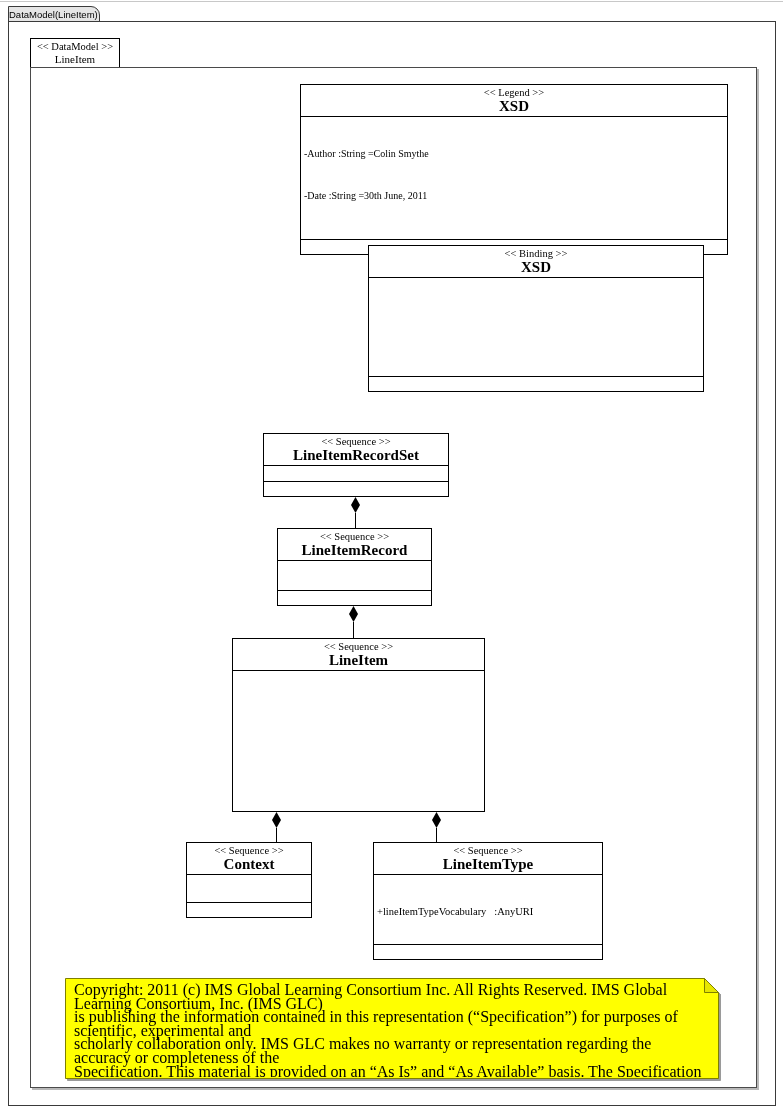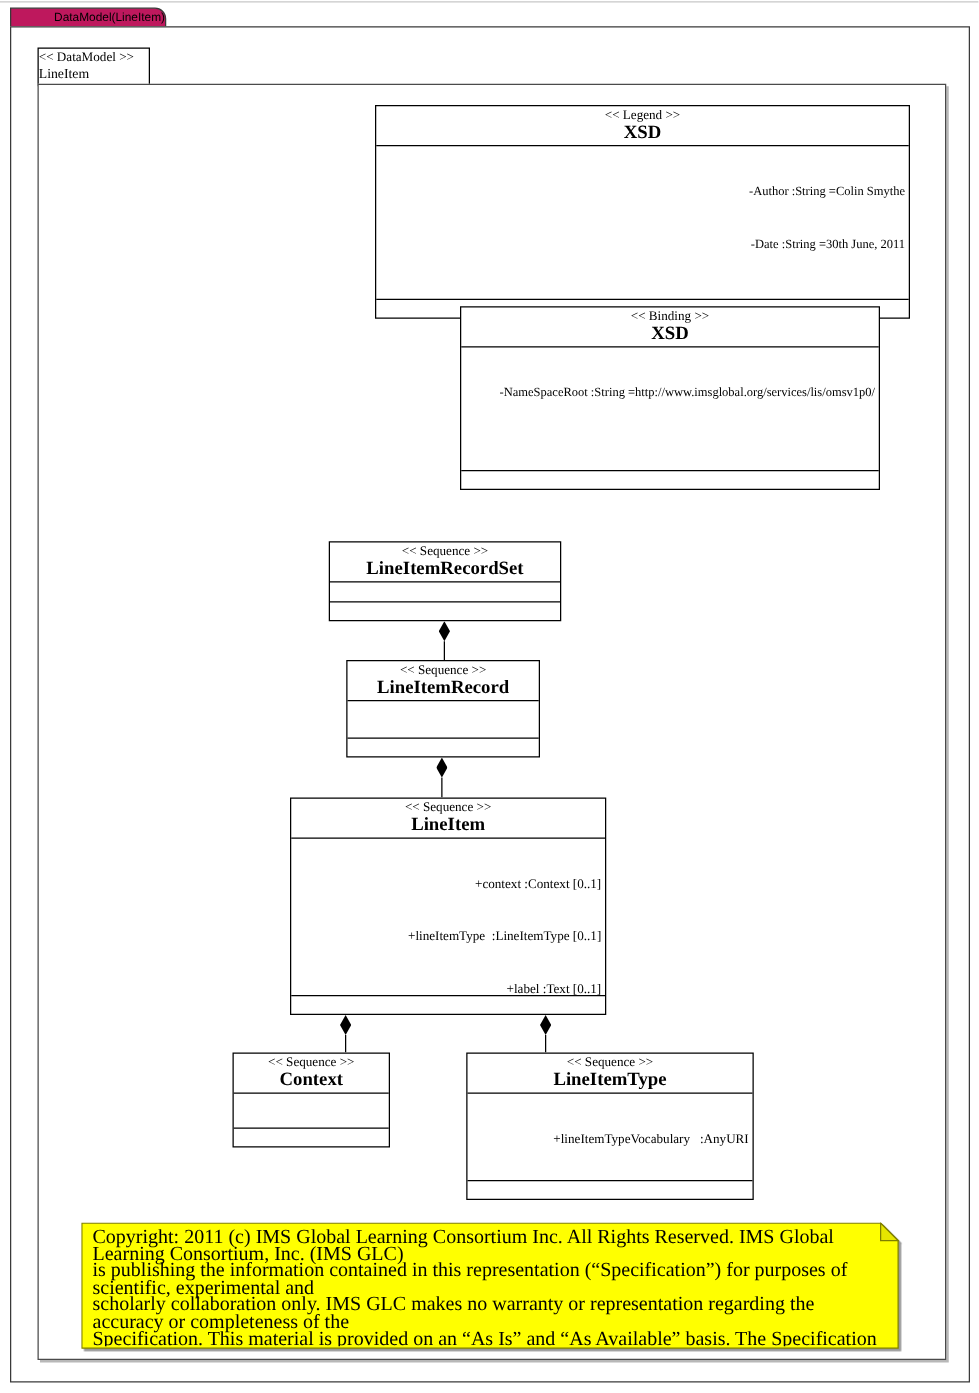--- a/index.html
+++ b/index.html
@@ -5,49 +5,49 @@
   html,body { margin:0; padding:0; background:#fff; }
   #stage {
     position:relative; width:783px; height:1114px; background:#ffffff;
     font-family:"Liberation Serif","DejaVu Serif",serif; color:#000;
     overflow:hidden;
   }
   .abs { position:absolute; }
   #top-edge-line { left:0; top:1px; width:783px; height:1px; background:#c8c8c8; }
   #page-border { left:8px; top:21px; width:766px; height:1083px; border:1px solid #3a3a3a; background:#fff; }
   #page-tab {
-    left:8px; top:6px; width:90px; height:15px; background:#be185d;
+    left:8px; top:6px; width:90px; height:15px; background:#e5e5e5;
     border:1px solid #3a3a3a; border-radius:0 9px 0 0;
     font-family:"Liberation Sans","DejaVu Sans",sans-serif; font-size:9.5px;
-    line-height:15px; text-align:right; white-space:nowrap; overflow:hidden;padding-left:33px;
+    line-height:15px; text-align:left; white-space:nowrap; overflow:hidden;
   }
   #package-header {
     left:30px; top:38px; width:88px; height:29px; background:#fff;
-    border:1px solid #000; 
+    border:1px solid #000; text-align:center;
   }
   #package-header .stereo { font-size:10.5px; line-height:13px; margin-top:1px; }
   #package-header .pname  { font-size:11px;  line-height:13px; }
   #package-body {
     left:30px; top:67px; width:725px; height:1019px; background:#fff;
     border:1px solid #4a4a4a; box-shadow:2px 2px 0 #b8b8b8;
   }
   .uml-class {
     position:absolute; background:#fff; border:1px solid #000;
     display:flex; flex-direction:column; box-sizing:border-box;
   }
   .uml-head { border-bottom:1px solid #000; text-align:center; padding:2px 0 2px; }
   .uml-head .stereo { font-size:10.5px; line-height:12px; }
   .uml-head .cname  { font-size:15px; line-height:15px; font-weight:bold; }
   .uml-attrs {
     border-bottom:1px solid #000; flex:1 1 auto; padding:2px 3px 0 3px;
     font-size:10.5px; line-height:14px; white-space:pre-wrap; overflow:hidden;
   }
   .uml-attrs.small { font-size:10px; }
   .uml-empty { height:14px; flex:0 0 auto; }
-  .attr { white-space:pre-wrap;text-align:right; }
+  .attr { white-space:pre-wrap; }
   .diamond {
     position:absolute; width:9px; height:16px; background:#000;
     clip-path:polygon(50% 0,100% 50%,50% 100%,0 50%);
   }
   .vline { position:absolute; width:1px; background:#000; }
   #note-wrap { left:65px; top:978px; width:655px; height:102px; }
   #note-text {
     left:74px; top:983px; width:630px; height:94px;
     font-size:16px; line-height:13.6px; white-space:pre-line; overflow:hidden;
   }
@@ -86,21 +86,20 @@
     </div>
     <div class="uml-empty"></div>
   </div>
 
   <div class="uml-class" style="left:368px; top:245px; width:336px; height:147px;">
     <div class="uml-head">
       <div class="stereo">&lt;&lt; Binding  &gt;&gt;</div>
       <div class="cname">XSD</div>
     </div>
     <div class="uml-attrs small">
-      <div class="attr">-NameSpaceRoot :String =http://www.imsglobal.org/services/lis/omsv1p0/</div>
       
       
       
       
       
     </div>
     <div class="uml-empty"></div>
   </div>
 
   <div class="uml-class" style="left:263px; top:433px; width:186px; height:64px;">
@@ -129,31 +128,20 @@
     <div class="uml-empty"></div>
   </div>
 
   <div class="diamond" style="left:349px; top:606px;"></div>
   <div class="vline" style="left:353px; top:622px; height:16px;"></div>
 
   <div class="uml-class" style="left:232px; top:638px; width:253px; height:174px;">
     <div class="uml-head">
       <div class="stereo">&lt;&lt; Sequence &gt;&gt;</div>
       <div class="cname">LineItem</div>
-    </div>
-    <div class="uml-attrs">
-      <div class="attr">+context :Context [0..1]</div>
-      <div class="attr">+lineItemType  :LineItemType [0..1]</div>
-      <div class="attr">+label :Text [0..1]</div>
-      
-      
-      
-      
-      
-      
     </div>
     <div class="uml-empty"></div>
   </div>
 
   <div class="diamond" style="left:272px; top:812px;"></div>
   <div class="vline" style="left:276px; top:828px; height:14px;"></div>
 
   <div class="diamond" style="left:432px; top:812px;"></div>
   <div class="vline" style="left:436px; top:828px; height:14px;"></div>
 

